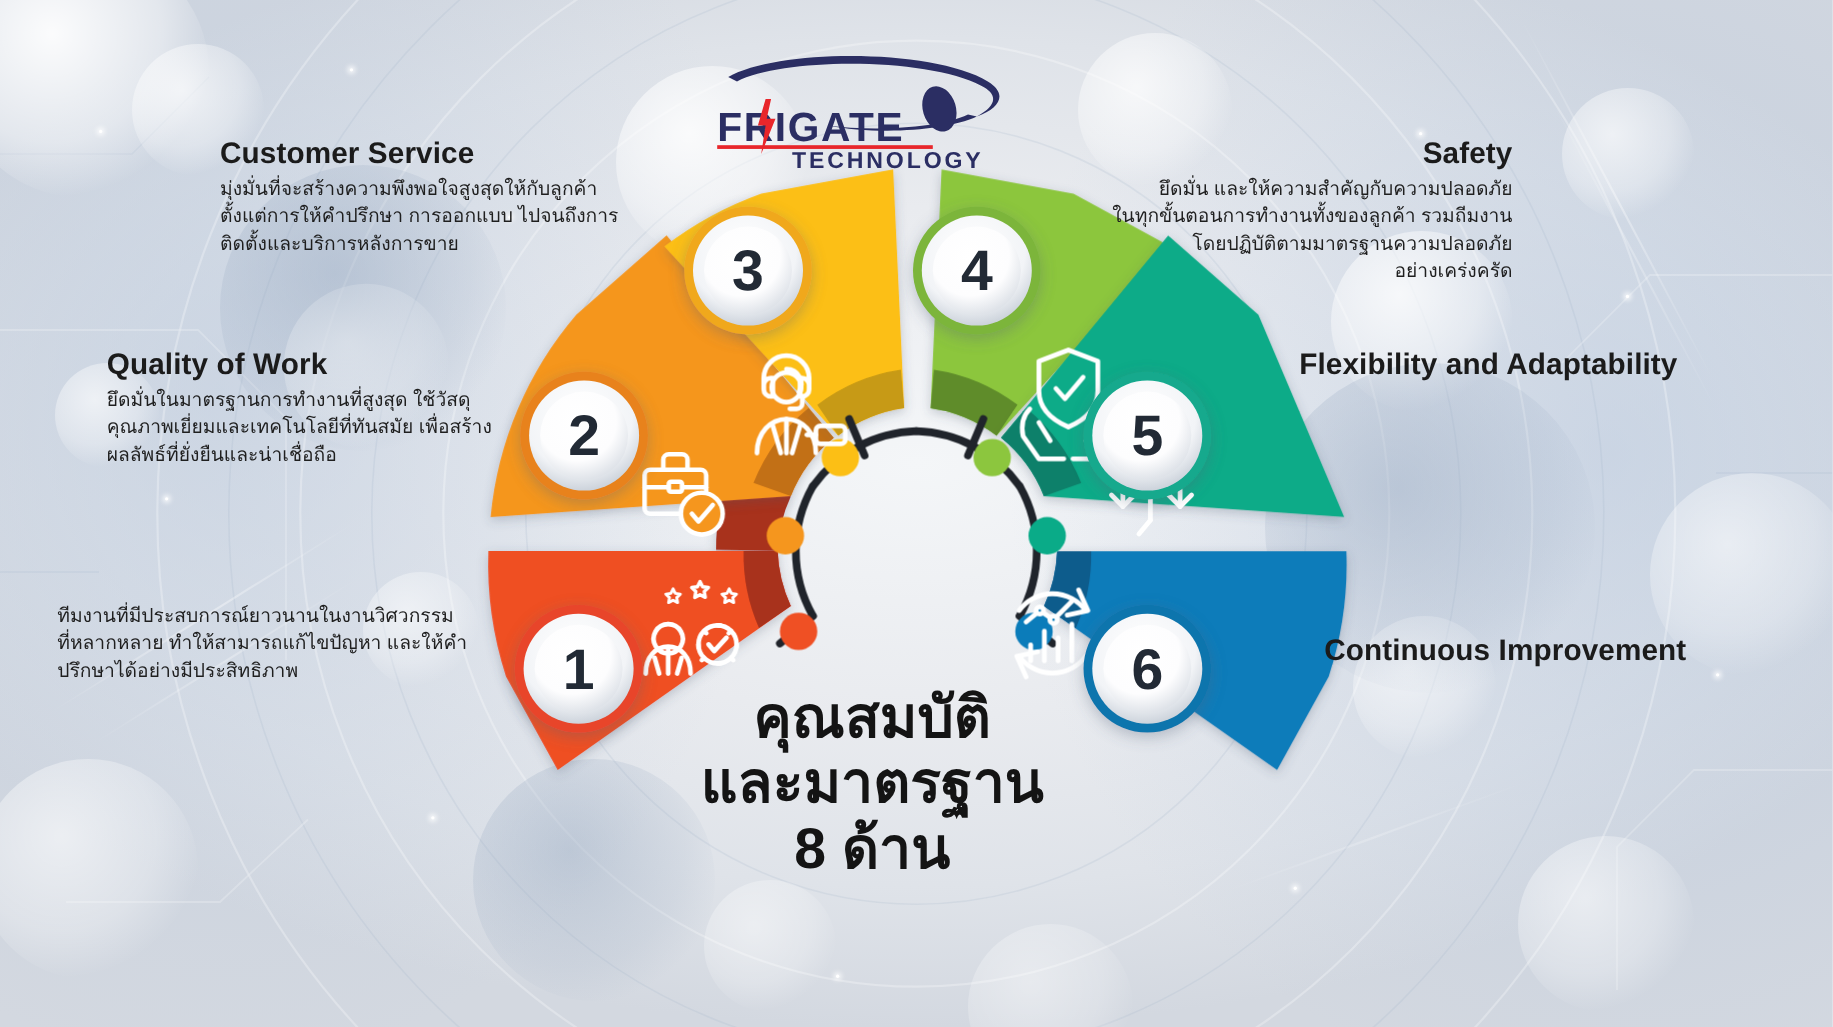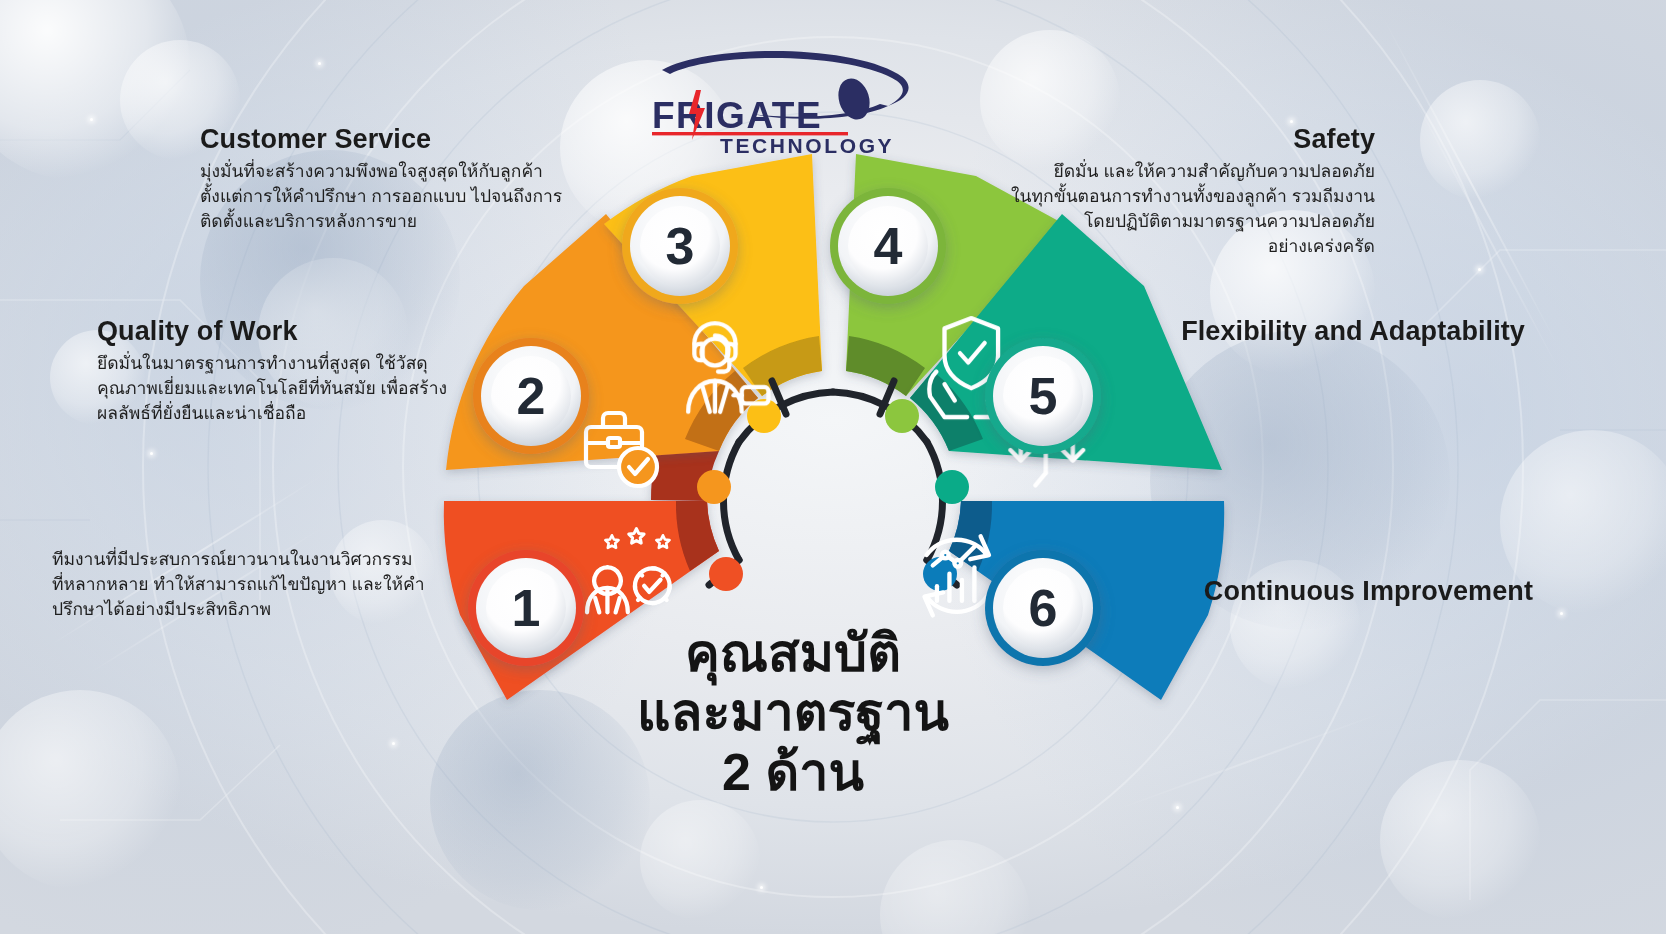--- a/index.html
+++ b/index.html
@@ -371,21 +371,21 @@
   <g filter="url(#softShadow)">
     <circle cx="1043" cy="608" r="58" fill="#0f75ad"></circle>
     <circle cx="1043" cy="608" r="50" fill="url(#badgeOut)"></circle>
     <circle cx="1043" cy="608" r="40" fill="url(#badgeIn)"></circle>
     <text x="1043" y="626" text-anchor="middle" font-family="'Liberation Sans','DejaVu Sans',sans-serif" font-size="52" font-weight="bold" fill="#232b36">6</text>
   </g>
 </svg>
 
 <div id="ctitle">คุณสมบัติ
 และมาตรฐาน
-2 ด้าน</div>
+8 ด้าน</div>
 
 <div class="blk lft" id="b-cs">
   <h2>Customer Service</h2>
   <p>มุ่งมั่นที่จะสร้างความพึงพอใจสูงสุดให้กับลูกค้า
 ตั้งแต่การให้คำปรึกษา การออกแบบ ไปจนถึงการ
 ติดตั้งและบริการหลังการขาย</p>
 </div>
 
 <div class="blk lft" id="b-qw">
   <h2>Quality of Work</h2>

